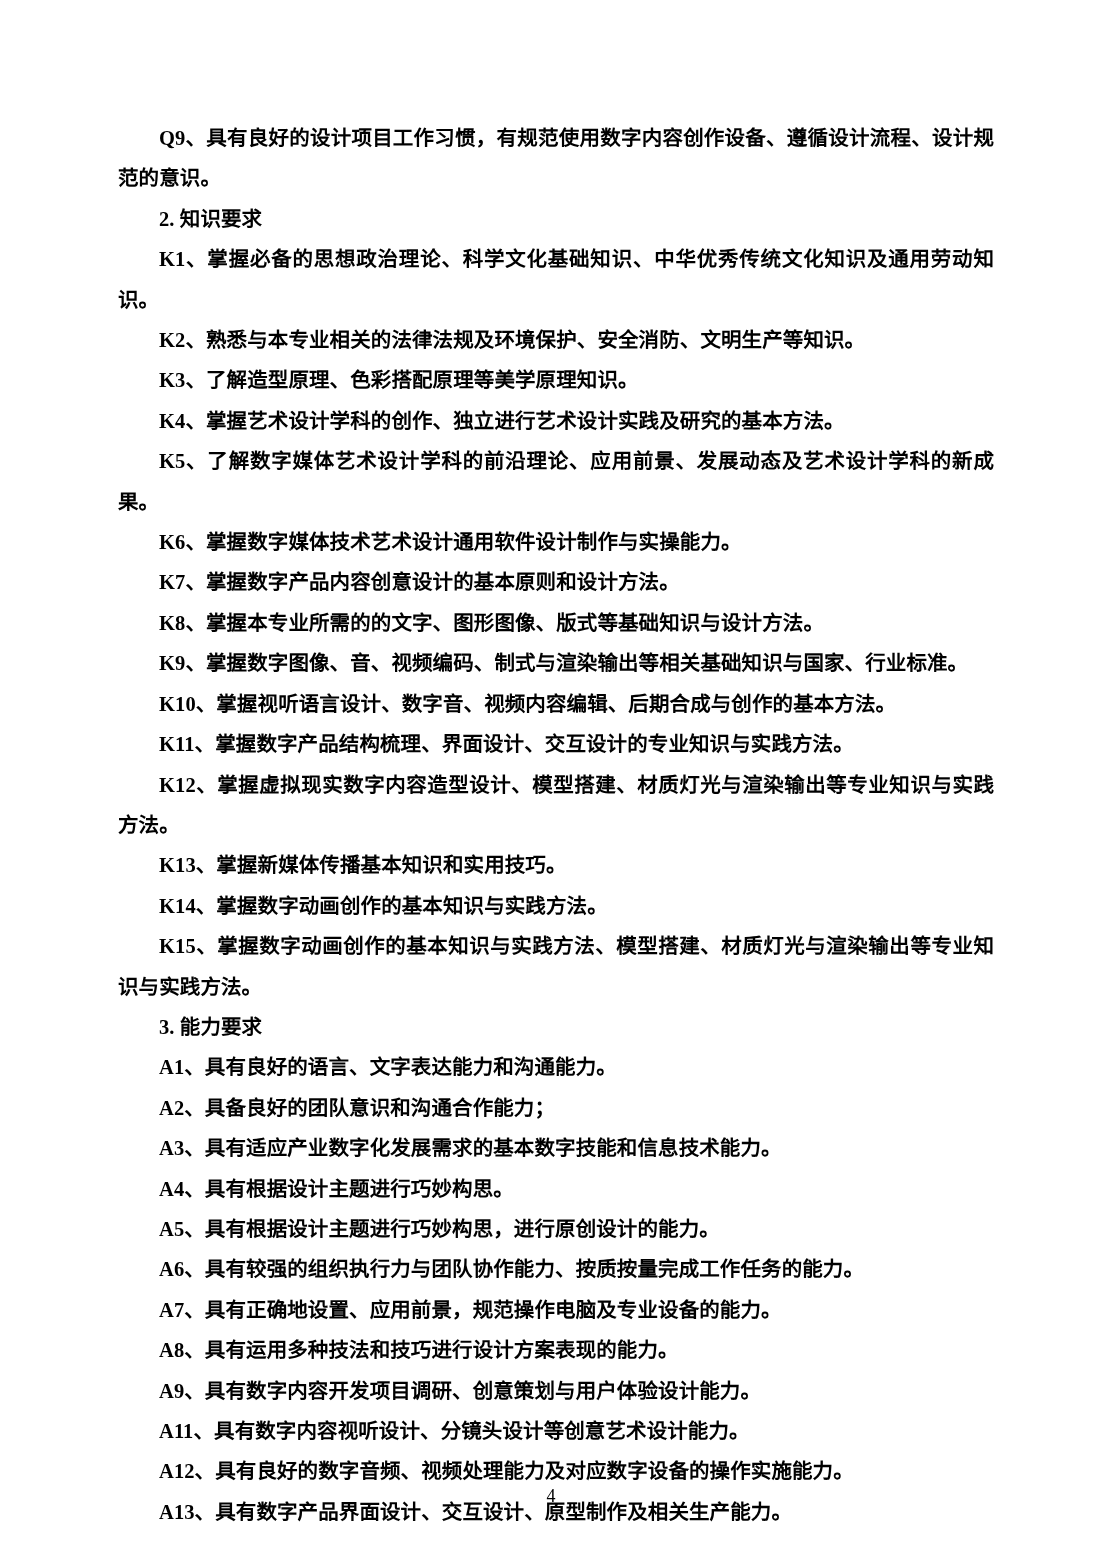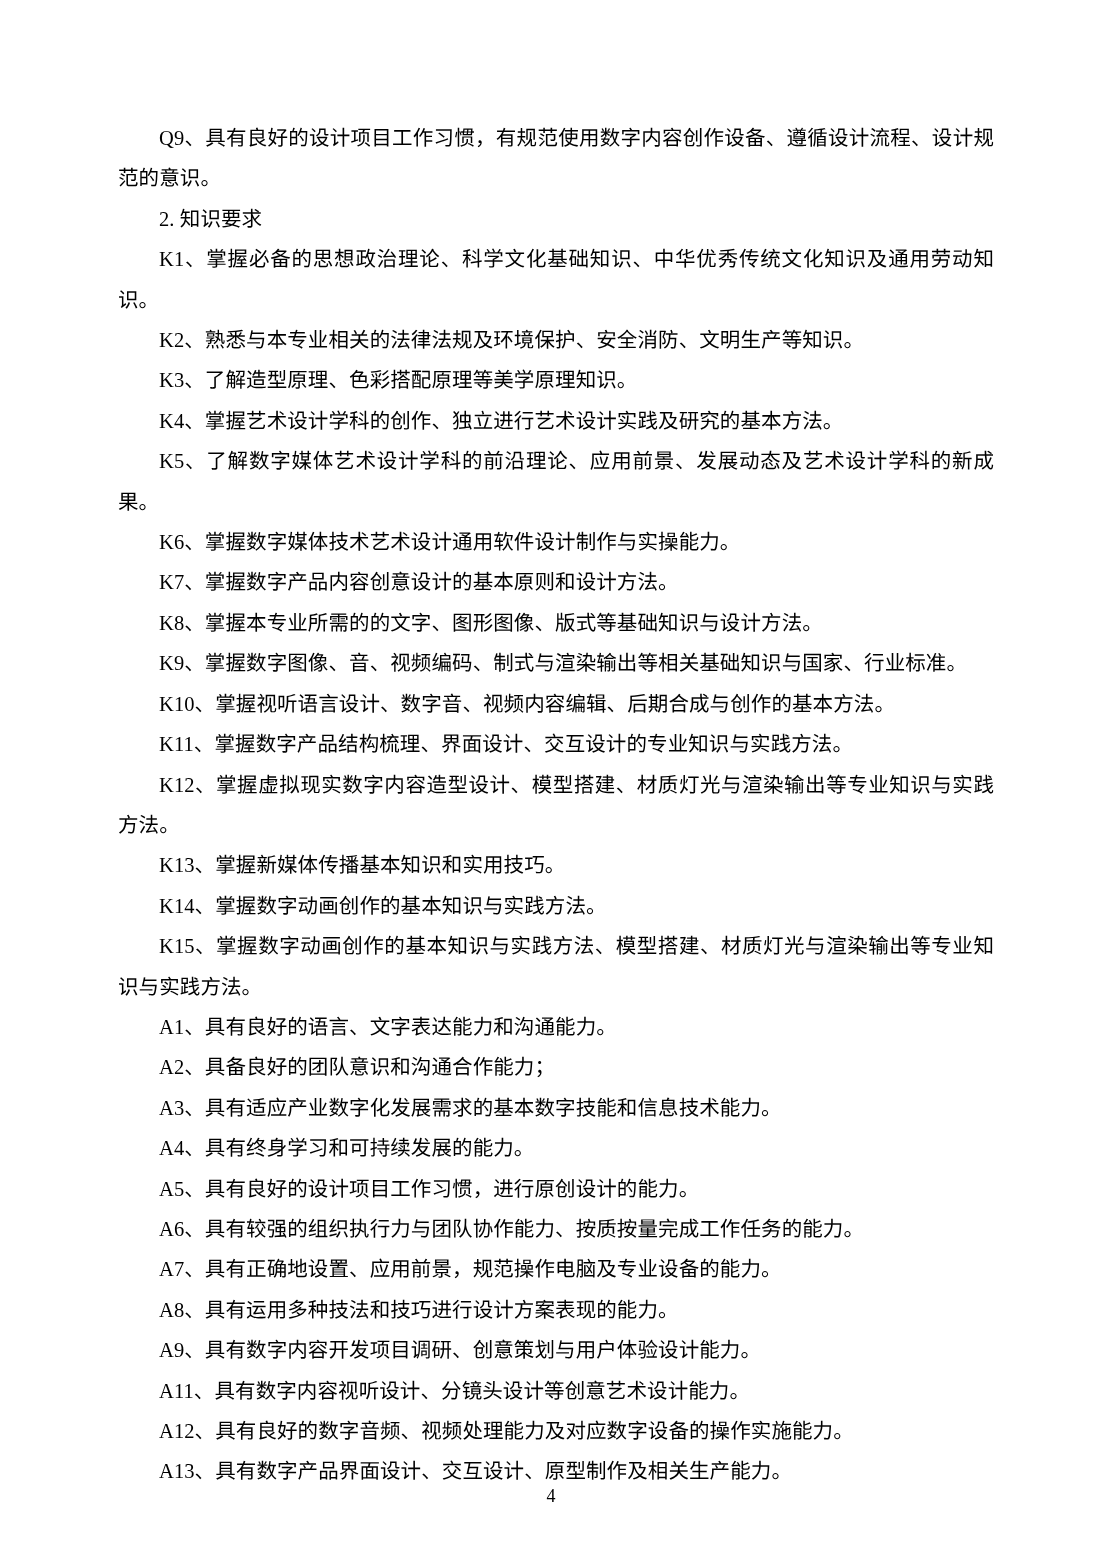--- a/index.html
+++ b/index.html
@@ -26,20 +26,21 @@
     font-size: 20.5px;
     line-height: 40.4px;
     text-align: justify;
     text-justify: inter-ideograph;
     letter-spacing: 0.1px;
   }
   .para {
     margin: 0;
     text-indent: 2em;
     white-space: normal;
+    font-weight: bold;
   }
   .page-number {
     position: absolute;
     left: 0;
     right: 0;
     bottom: 52px;
     text-align: center;
     font-size: 18px;
     font-family: "Liberation Serif", "DejaVu Serif", serif;
     color: #000000;
@@ -60,25 +61,26 @@
     <p class="para">K6、掌握数字媒体技术艺术设计通用软件设计制作与实操能力。</p>
     <p class="para">K7、掌握数字产品内容创意设计的基本原则和设计方法。</p>
     <p class="para">K8、掌握本专业所需的的文字、图形图像、版式等基础知识与设计方法。</p>
     <p class="para">K9、掌握数字图像、音、视频编码、制式与渲染输出等相关基础知识与国家、行业标准。</p>
     <p class="para">K10、掌握视听语言设计、数字音、视频内容编辑、后期合成与创作的基本方法。</p>
     <p class="para">K11、掌握数字产品结构梳理、界面设计、交互设计的专业知识与实践方法。</p>
     <p class="para">K12、掌握虚拟现实数字内容造型设计、模型搭建、材质灯光与渲染输出等专业知识与实践方法。</p>
     <p class="para">K13、掌握新媒体传播基本知识和实用技巧。</p>
     <p class="para">K14、掌握数字动画创作的基本知识与实践方法。</p>
     <p class="para">K15、掌握数字动画创作的基本知识与实践方法、模型搭建、材质灯光与渲染输出等专业知识与实践方法。</p>
+    <p class="para">3. 能力要求</p>
     <p class="para">A1、具有良好的语言、文字表达能力和沟通能力。</p>
     <p class="para">A2、具备良好的团队意识和沟通合作能力；</p>
     <p class="para">A3、具有适应产业数字化发展需求的基本数字技能和信息技术能力。</p>
-    <p class="para">A4、具有终身学习和可持续发展的能力。</p>
-    <p class="para">A5、具有良好的设计项目工作习惯，进行原创设计的能力。</p>
+    <p class="para">A4、具有根据设计主题进行巧妙构思。</p>
+    <p class="para">A5、具有根据设计主题进行巧妙构思，进行原创设计的能力。</p>
     <p class="para">A6、具有较强的组织执行力与团队协作能力、按质按量完成工作任务的能力。</p>
     <p class="para">A7、具有正确地设置、应用前景，规范操作电脑及专业设备的能力。</p>
     <p class="para">A8、具有运用多种技法和技巧进行设计方案表现的能力。</p>
     <p class="para">A9、具有数字内容开发项目调研、创意策划与用户体验设计能力。</p>
     <p class="para">A11、具有数字内容视听设计、分镜头设计等创意艺术设计能力。</p>
     <p class="para">A12、具有良好的数字音频、视频处理能力及对应数字设备的操作实施能力。</p>
     <p class="para">A13、具有数字产品界面设计、交互设计、原型制作及相关生产能力。</p>
 
   </div>
   <div class="page-number">4</div>

